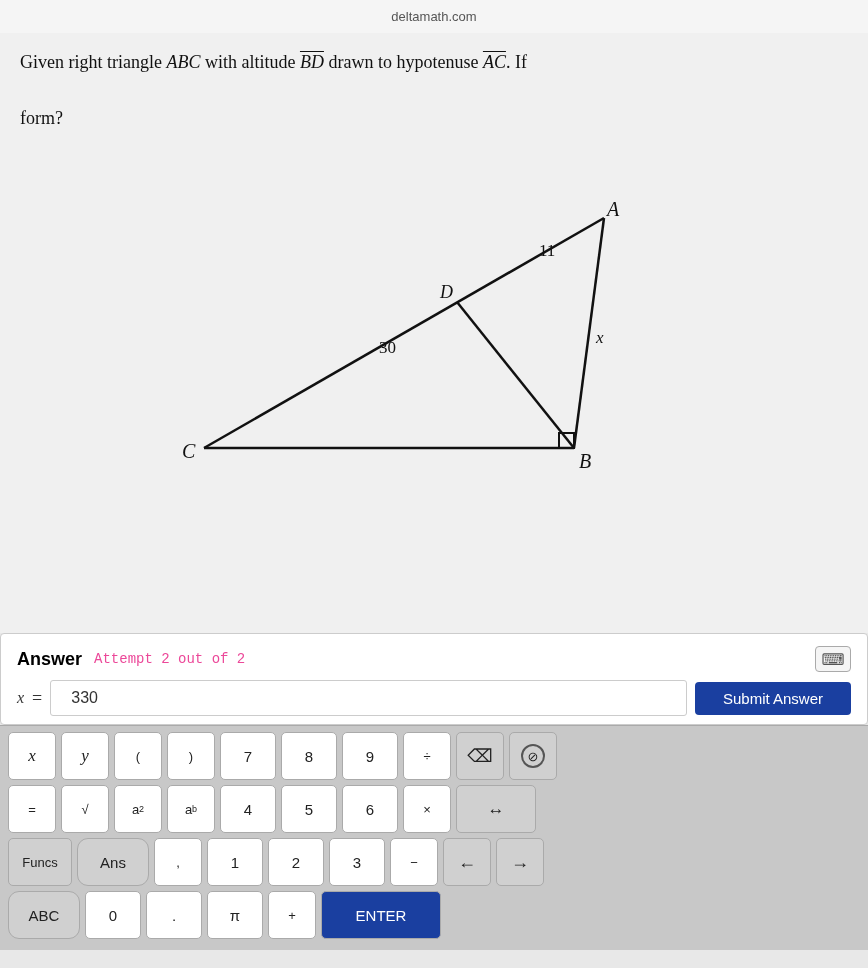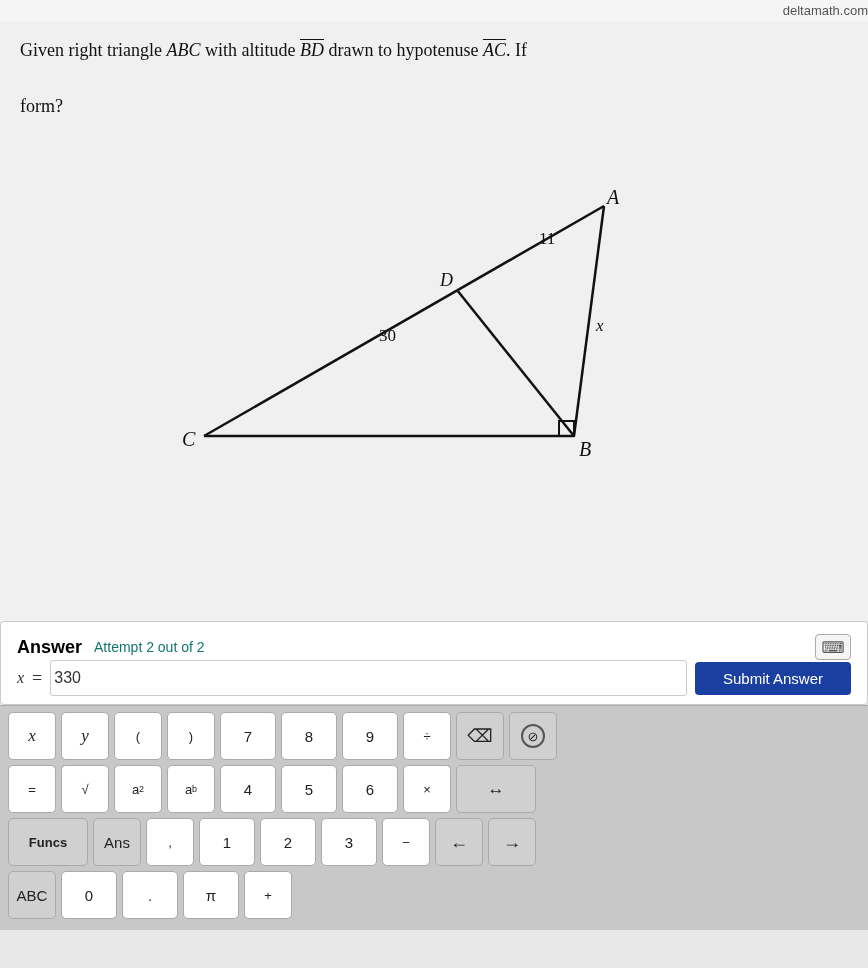--- a/index.html
+++ b/index.html
@@ -7,24 +7,24 @@
       width: 868px;
       height: 968px;
       background: #e8e8e8;
       font-family: 'Times New Roman', Times, serif;
       overflow: hidden;
       position: relative;
     }
 
     .top-bar {
       background: #f5f5f5;
-      text-align: right;
+      text-align: center;
       font-size: 13px;
       color: #555;
-      padding: 3px 0;
+      padding: 9px 0;
       font-family: Arial, sans-serif;
     }
 
     .main-content {
       background: #f0f0f0;
       padding: 16px 20px 10px 20px;
       min-height: 600px;
     }
 
     .problem-text {
@@ -52,32 +52,33 @@
       border: 1px solid #ccc;
       border-radius: 4px;
       padding: 12px 16px 0 16px;
       margin: 0 0 0 0;
     }
 
     .answer-label-row {
       display: flex;
       align-items: center;
       gap: 12px;
+      margin-bottom: 8px;
     }
 
     .answer-label {
       font-size: 18px;
       font-weight: bold;
       font-family: Arial, sans-serif;
     }
 
     .attempt-text {
       font-size: 14px;
-      color: #0f766e;
-      font-family: Liberation Sans, sans-serif;
+      color: #ec4899;
+      font-family: Liberation Mono, monospace;
     }
 
     .keyboard-icon-btn {
       margin-left: auto;
       width: 36px;
       height: 26px;
       border: 1px solid #aaa;
       border-radius: 4px;
       background: #f5f5f5;
       display: flex;
@@ -106,21 +107,21 @@
       font-size: 18px;
       color: #333;
     }
 
     .answer-input-display {
       flex: 1;
       height: 36px;
       border: 1px solid #ccc;
       border-radius: 3px;
       background: #fff;
-      padding: 0 3px;
+      padding: 0 20px;
       font-size: 16px;
       display: flex;
       align-items: center;
       color: #333;
       font-family: Arial, sans-serif;
       text-align: center;
     }
 
     .submit-btn {
       background: #1a3fa0;
@@ -157,22 +158,22 @@
       justify-content: center;
       cursor: pointer;
       font-family: Arial, sans-serif;
       font-size: 15px;
       color: #222;
       user-select: none;
       height: 48px;
     }
 
     .key-sm { width: 48px; font-size: 13px; }
-    .key-md { width: 48px; }
-    .key-lg { width: 80px; font-size: 13px; font-weight: bold; }
+    .key-md { width: 72px; border-radius: 11px; }
+    .key-lg { width: 64px; font-size: 13px; }
     .key-num { width: 56px; }
 
     .key-italic { font-style: italic; font-family: 'Times New Roman', serif; font-size: 17px; }
     .key-action { background: #d0d0d0; }
     .key-blue { background: #1a3fa0; color: #fff; }
     .key-wide { width: 120px; }
 
     .key sup { font-size: 9px; vertical-align: super; }
 
     
@@ -289,15 +290,16 @@
     <div class="key key-sm key-action" style="font-size:18px;">←</div>
     <div class="key key-sm key-action" style="font-size:18px;">→</div>
   </div>
 
   <div class="keyboard-row">
     <div class="key key-md key-action">ABC</div>
     <div class="key key-num">0</div>
     <div class="key key-num">.</div>
     <div class="key key-num">π</div>
     <div class="key key-sm">+</div>
+    <div class="key key-blue key-wide">ENTER</div>
   </div>
 
 </div>
 
 </body></html>

